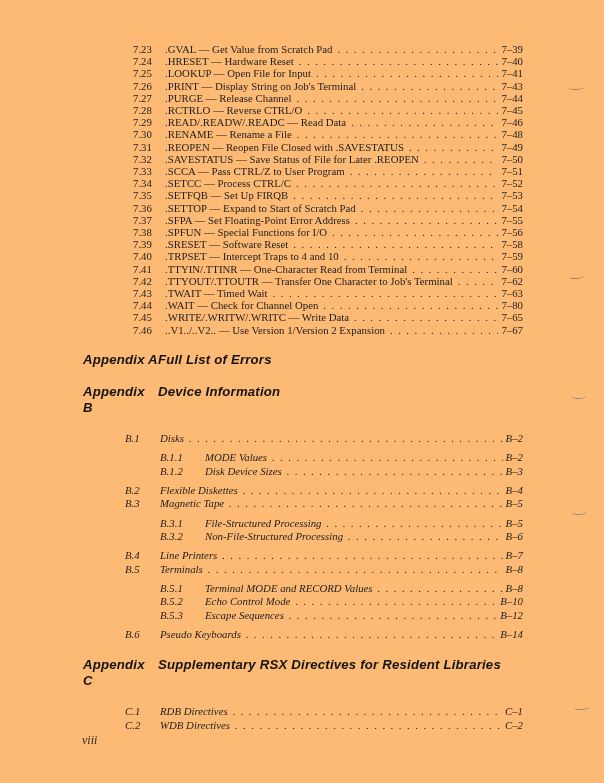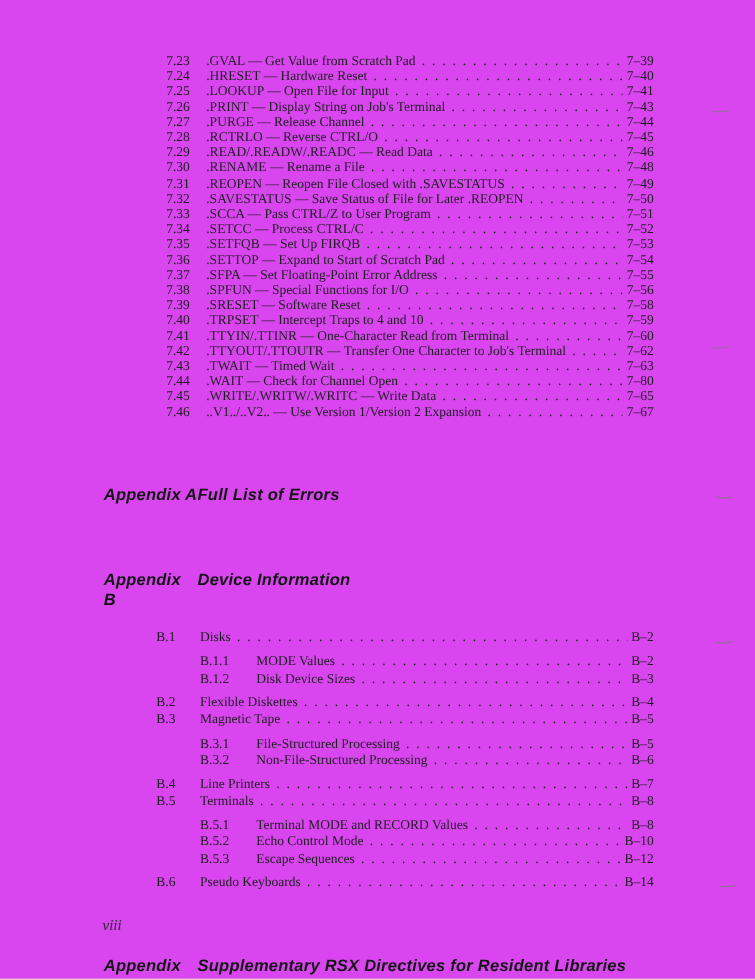--- a/index.html
+++ b/index.html
@@ -1,19 +1,19 @@
 <!DOCTYPE html>
 <html><head>
 <meta charset="utf-8">
 <style>
   html,body{margin:0;padding:0;background:#d8d8d8;}
   .page{
     position:relative;
     width:604px;height:783px;
-    background:#d946ef;
+    background:#fdba74;
     overflow:hidden;
     font-family:"Liberation Serif", serif;
     color:#1e1e20;
     box-sizing:border-box;
   }
   .content{padding-top:43px;}
 
   
   .toc-row{
     display:flex;align-items:baseline;
@@ -39,23 +39,23 @@
   
   .appendix{margin:0 81px 0 83px;}
   .appendix-heading{
     display:flex;align-items:baseline;
     margin-top:16px;
     font-family:"Liberation Sans", sans-serif;
     font-weight:bold;font-size:13.2px;line-height:16px;
     color:#141414;letter-spacing:.2px;font-style:italic;
   }
   .appendix-heading .app-label{flex:0 0 auto;width:75px;}
-  .appendix-heading .app-title{flex:0 0 auto;margin-top:36px;}
+  .appendix-heading .app-title{flex:0 0 auto;}
   .appendix .rows{margin-left:42px;}
-  .appendix .toc-group{margin-top:6px;}
+  .appendix .toc-group{margin-top:6px;font-style:italic;}
   .appendix .toc-group:first-of-type{margin-top:16px;}
   .appendix .toc-row{line-height:13.35px;}
   .appendix .toc-row .num{width:35px;}
   .appendix .toc-row.lvl2{padding-left:35px;}
   .appendix .toc-row.lvl2 .num{width:45px;}
 
   
   .folio{
     position:absolute;left:82px;top:733px;
     font-style:italic;font-size:12px;color:#2a2a2c;

